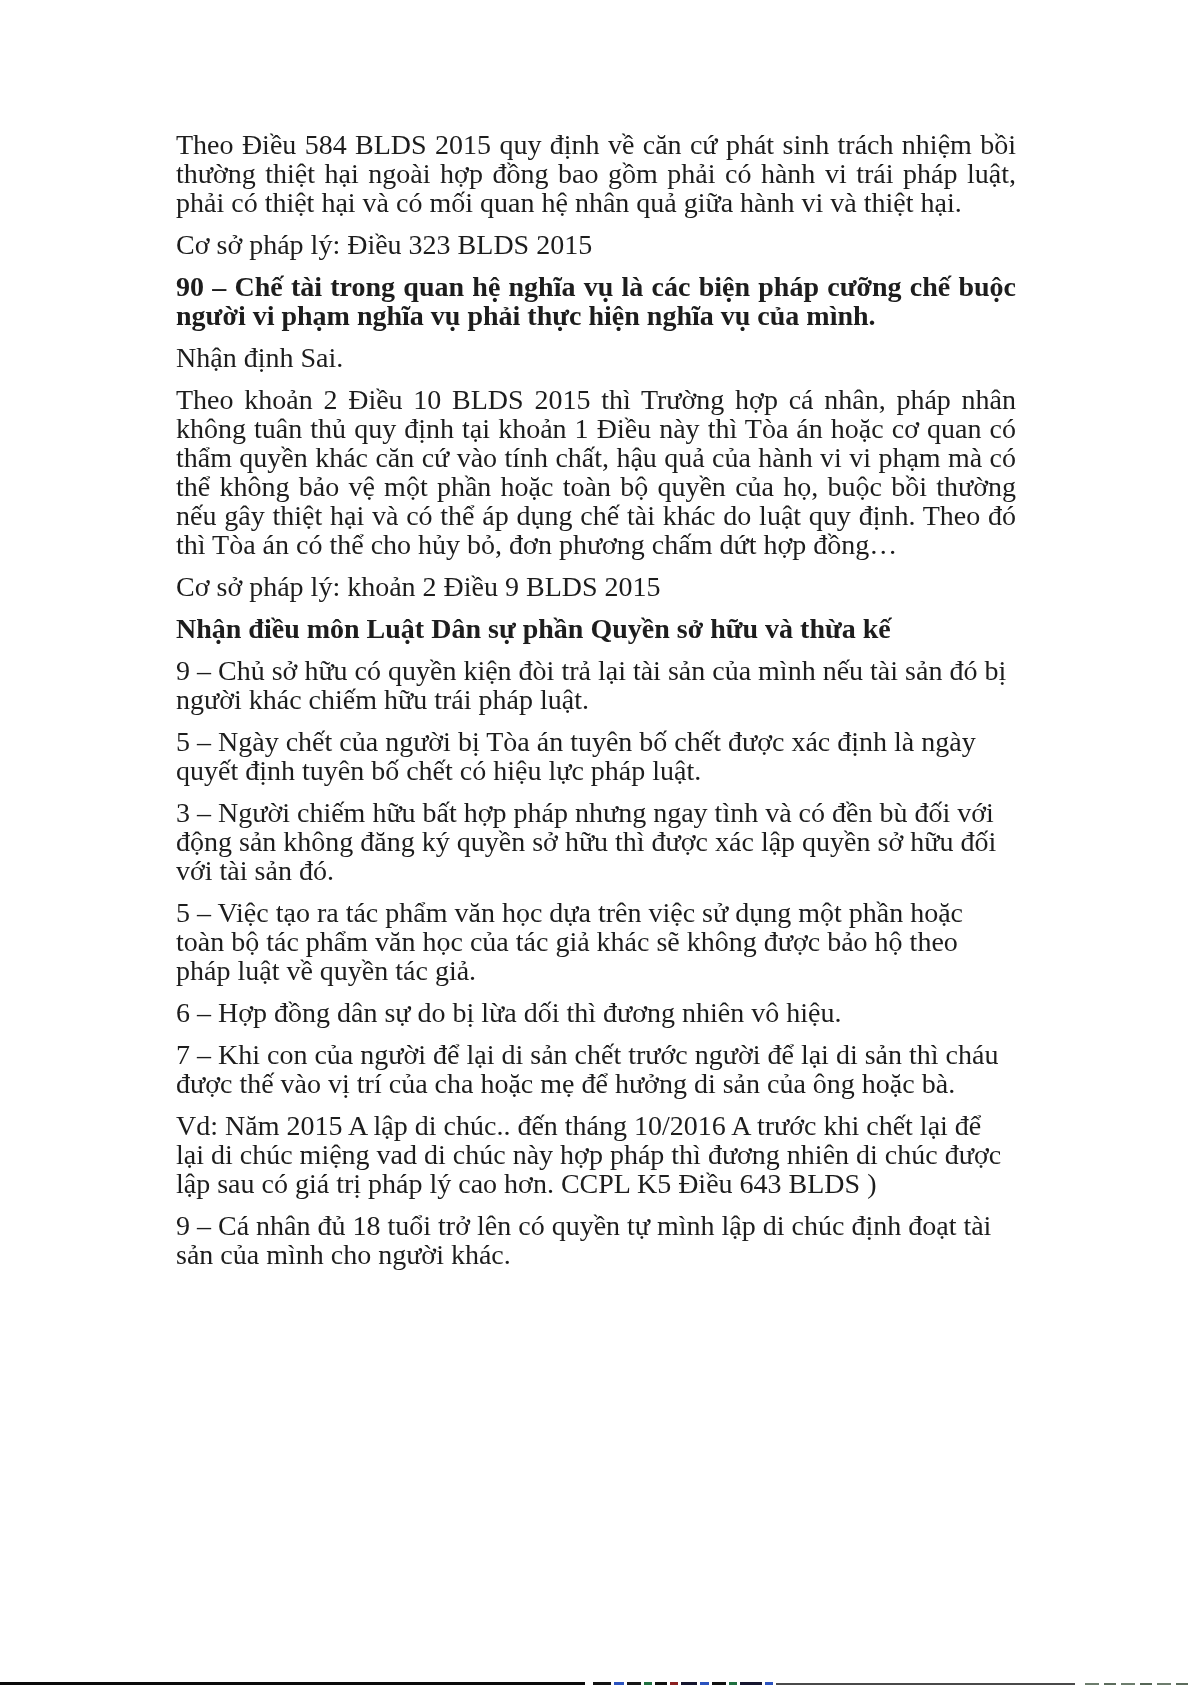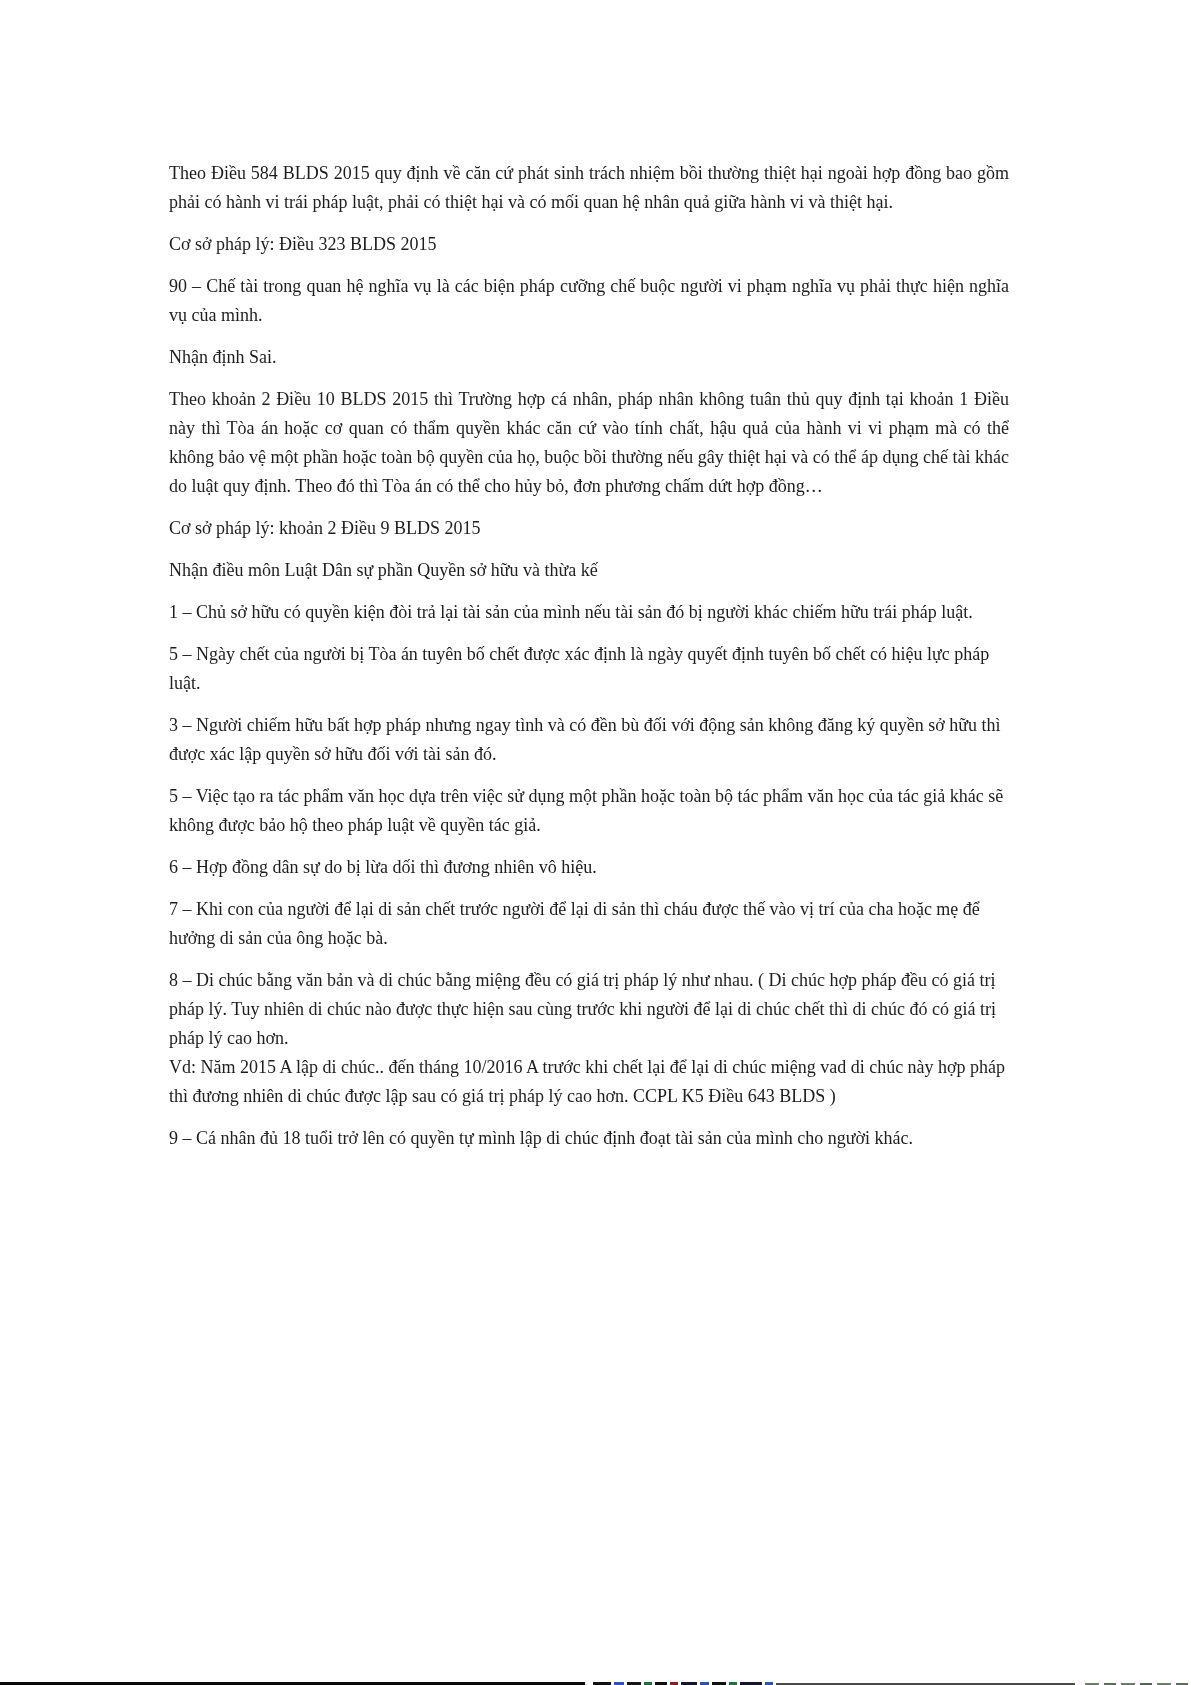--- a/index.html
+++ b/index.html
@@ -9,38 +9,37 @@
   body {
     width: 1191px;
     height: 1685px;
     position: relative;
     overflow: hidden;
     background: #ffffff;
     font-family: "Liberation Serif", "DejaVu Serif", serif;
   }
   .doc {
     position: absolute;
-    left: 169px;
+    left: 176px;
     top: 130px;
     width: 840px;
-    font-size: 18px;
+    font-size: 28px;
     line-height: 29px;
     color: #1d1d1d;
-    margin-top: 29px;
     -webkit-font-smoothing: antialiased;
   }
   .doc p {
     margin: 0 0 13px 0;
   }
   .justify {
     text-align: justify;
     text-justify: inter-word;
   }
   .bold {
-    font-weight: normal;
+    font-weight: bold;
   }
   .line {
     display: block;
   }
   
   .strip {
     position: absolute;
     left: 0;
     bottom: 0;
     width: 1191px;
@@ -63,36 +62,35 @@
   <p class="justify bold">90 – Chế tài trong quan hệ nghĩa vụ là các biện pháp cưỡng chế buộc người vi phạm nghĩa vụ phải thực hiện nghĩa vụ của mình.</p>
 
   <p>Nhận định Sai.</p>
 
   <p class="justify">Theo khoản 2 Điều 10 BLDS 2015 thì Trường hợp cá nhân, pháp nhân không tuân thủ quy định tại khoản 1 Điều này thì Tòa án hoặc cơ quan có thẩm quyền khác căn cứ vào tính chất, hậu quả của hành vi vi phạm mà có thể không bảo vệ một phần hoặc toàn bộ quyền của họ, buộc bồi thường nếu gây thiệt hại và có thể áp dụng chế tài khác do luật quy định. Theo đó thì Tòa án có thể cho hủy bỏ, đơn phương chấm dứt hợp đồng…</p>
 
   <p>Cơ sở pháp lý: khoản 2 Điều 9 BLDS 2015</p>
 
   <p class="bold">Nhận điều môn Luật Dân sự phần Quyền sở hữu và thừa kế</p>
 
-  <p>1 – Chủ sở hữu có quyền kiện đòi trả lại tài sản của mình nếu tài sản đó bị người khác chiếm hữu trái pháp luật.</p>
+  <p>9 – Chủ sở hữu có quyền kiện đòi trả lại tài sản của mình nếu tài sản đó bị người khác chiếm hữu trái pháp luật.</p>
 
   <p>5 – Ngày chết của người bị Tòa án tuyên bố chết được xác định là ngày quyết định tuyên bố chết có hiệu lực pháp luật.</p>
 
   <p>3 – Người chiếm hữu bất hợp pháp nhưng ngay tình và có đền bù đối với động sản không đăng ký quyền sở hữu thì được xác lập quyền sở hữu đối với tài sản đó.</p>
 
 
   <p>5 – Việc tạo ra tác phẩm văn học dựa trên việc sử dụng một phần hoặc toàn bộ tác phẩm văn học của tác giả khác sẽ không được bảo hộ theo pháp luật về quyền tác giả.</p>
 
   <p>6 – Hợp đồng dân sự do bị lừa dối thì đương nhiên vô hiệu.</p>
 
   <p>7 – Khi con của người để lại di sản chết trước người để lại di sản thì cháu được thế vào vị trí của cha hoặc mẹ để hưởng di sản của ông hoặc bà.</p>
 
 
   <p>
-    <span class="line">8 – Di chúc bằng văn bản và di chúc bằng miệng đều có giá trị pháp lý như nhau. ( Di chúc hợp pháp đều có giá trị pháp lý. Tuy nhiên di chúc nào được thực hiện sau cùng trước khi người để lại di chúc chết thì di chúc đó có giá trị pháp lý cao hơn.</span>
     <span class="line">Vd: Năm 2015 A lập di chúc.. đến tháng 10/2016 A trước khi chết lại để lại di chúc miệng vad di chúc này hợp pháp thì đương nhiên di chúc được lập sau có giá trị pháp lý cao hơn. CCPL K5 Điều 643 BLDS )</span>
   </p>
 
   <p>9 – Cá nhân đủ 18 tuổi trở lên có quyền tự mình lập di chúc định đoạt tài sản của mình cho người khác.</p>
 </div>
 
 <div class="strip">
     <div class="seg" style="left: 0px; width: 585px; height: 3px; background: rgb(10, 10, 10);"></div>
     <div class="seg" style="left: 593px; width: 18px; height: 3px; background: rgb(17, 17, 17);"></div>
     <div class="seg" style="left: 614px; width: 10px; height: 3px; background: rgb(42, 82, 190);"></div>

